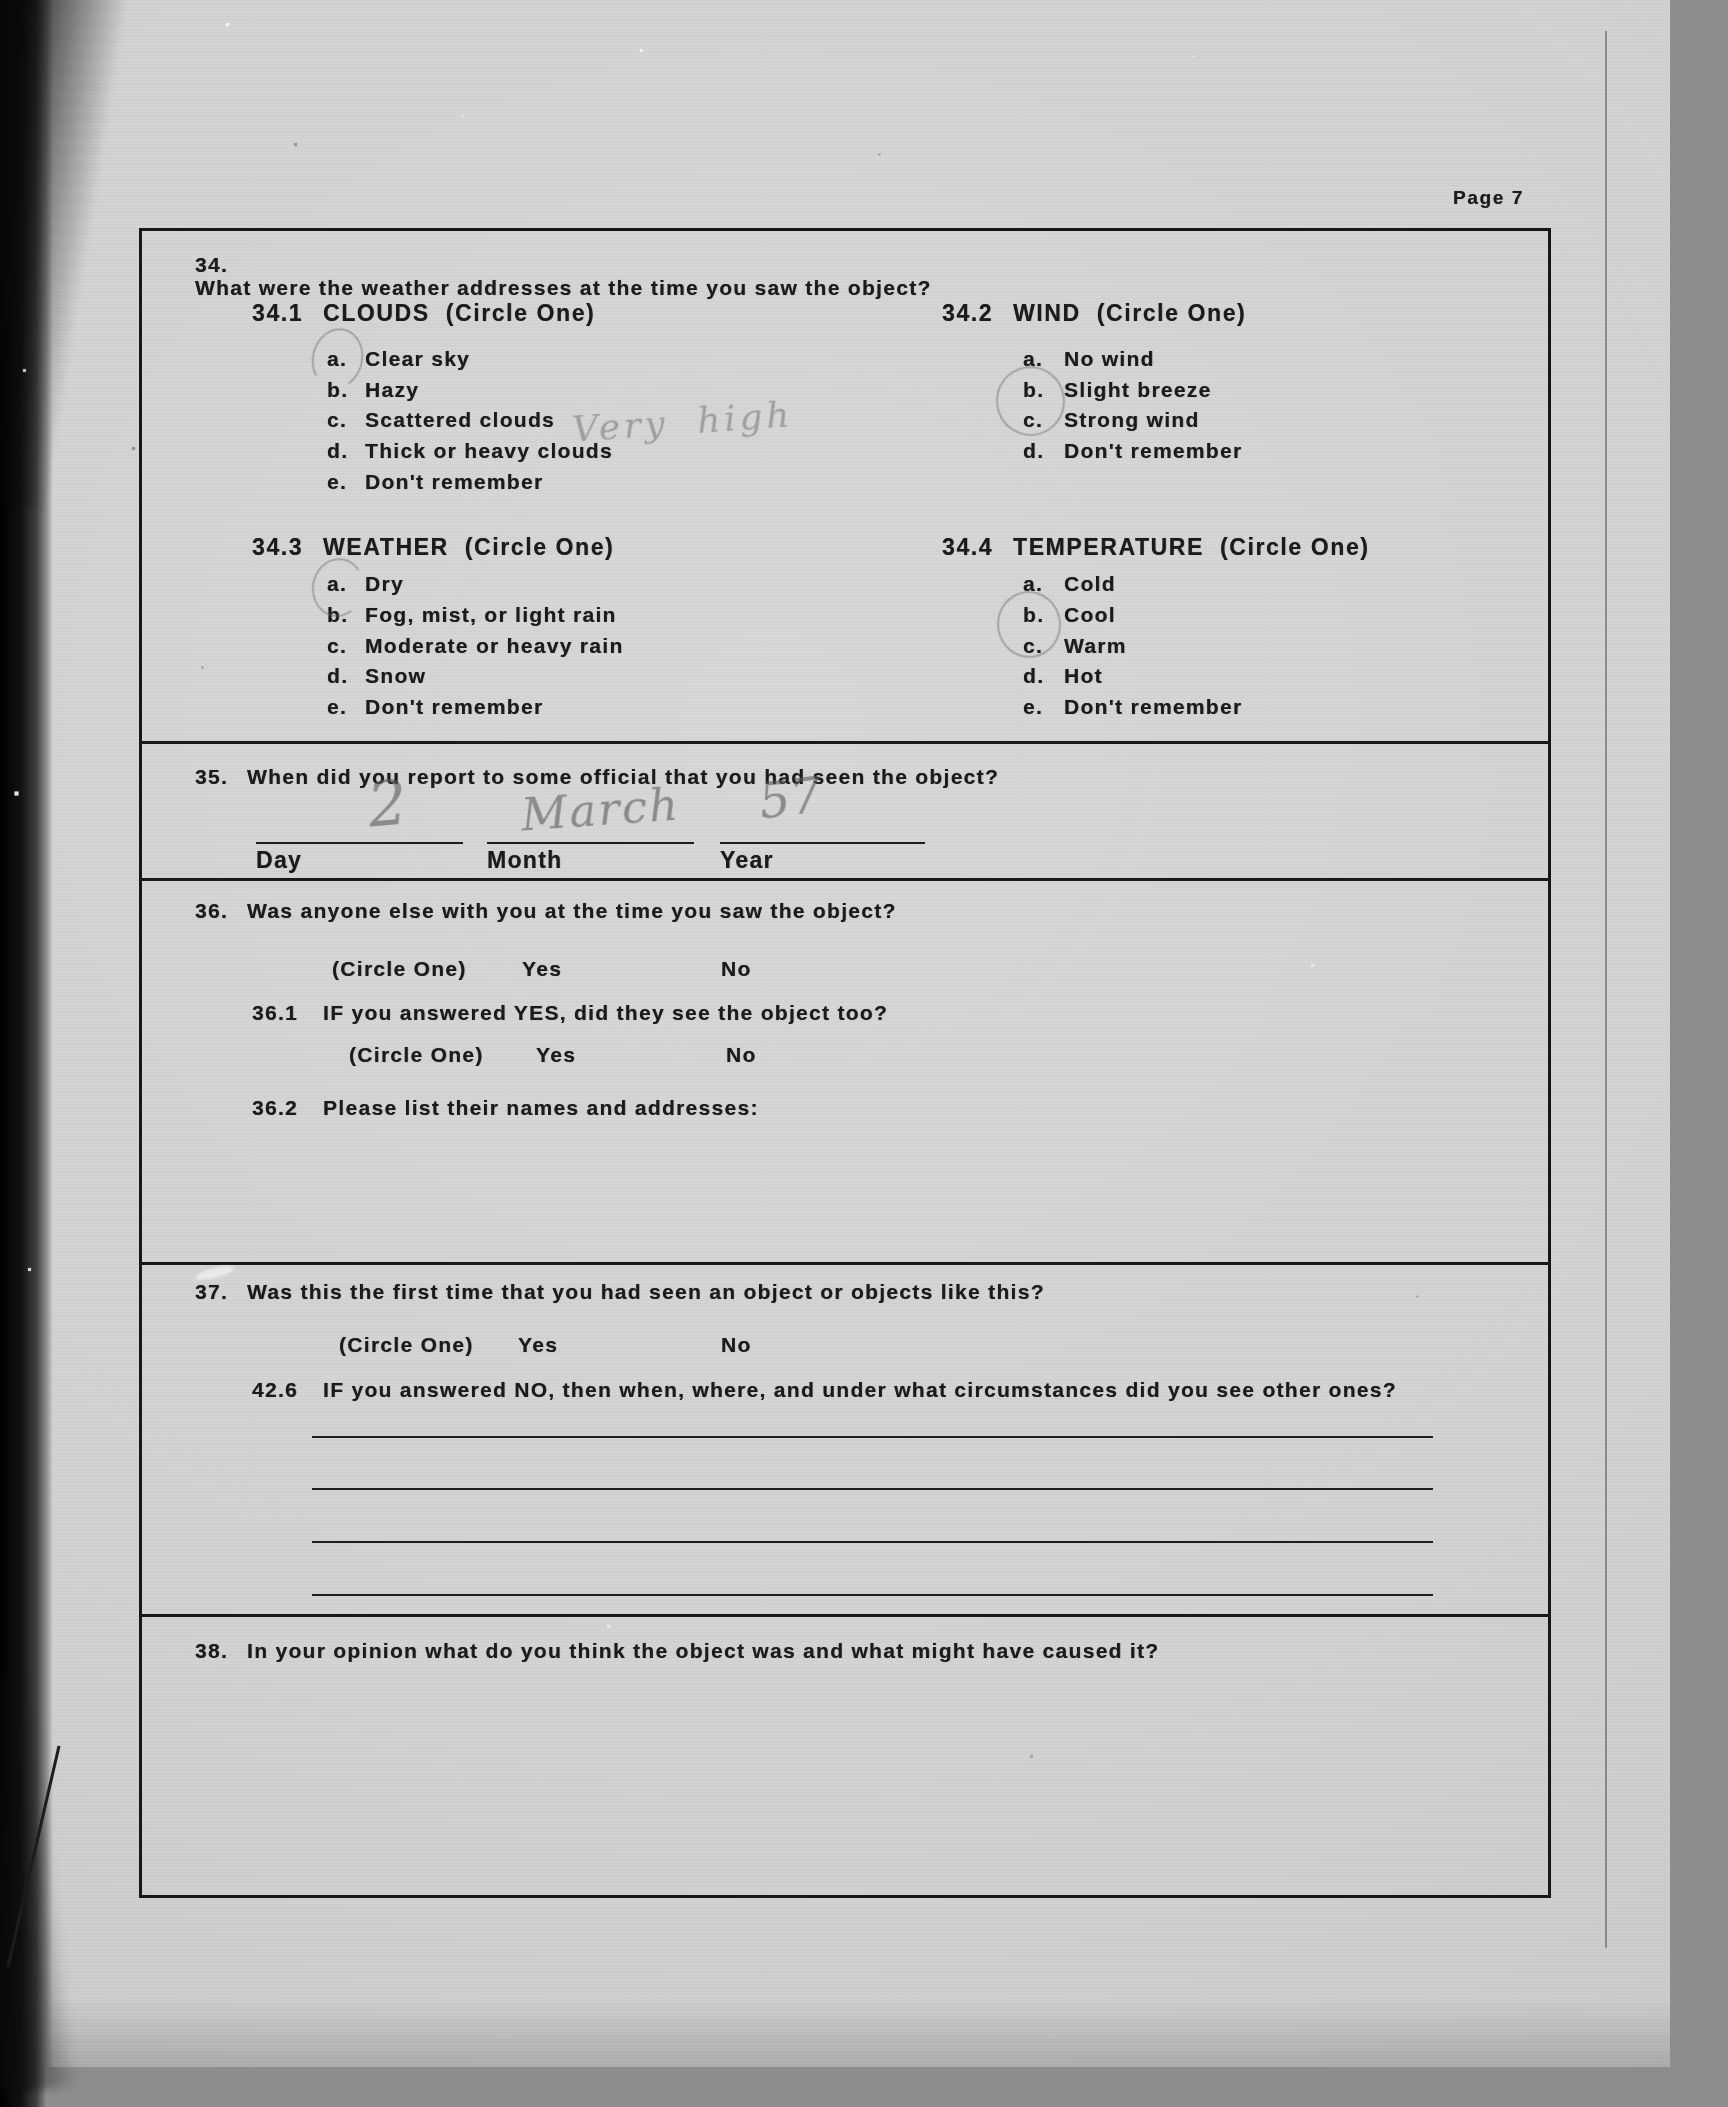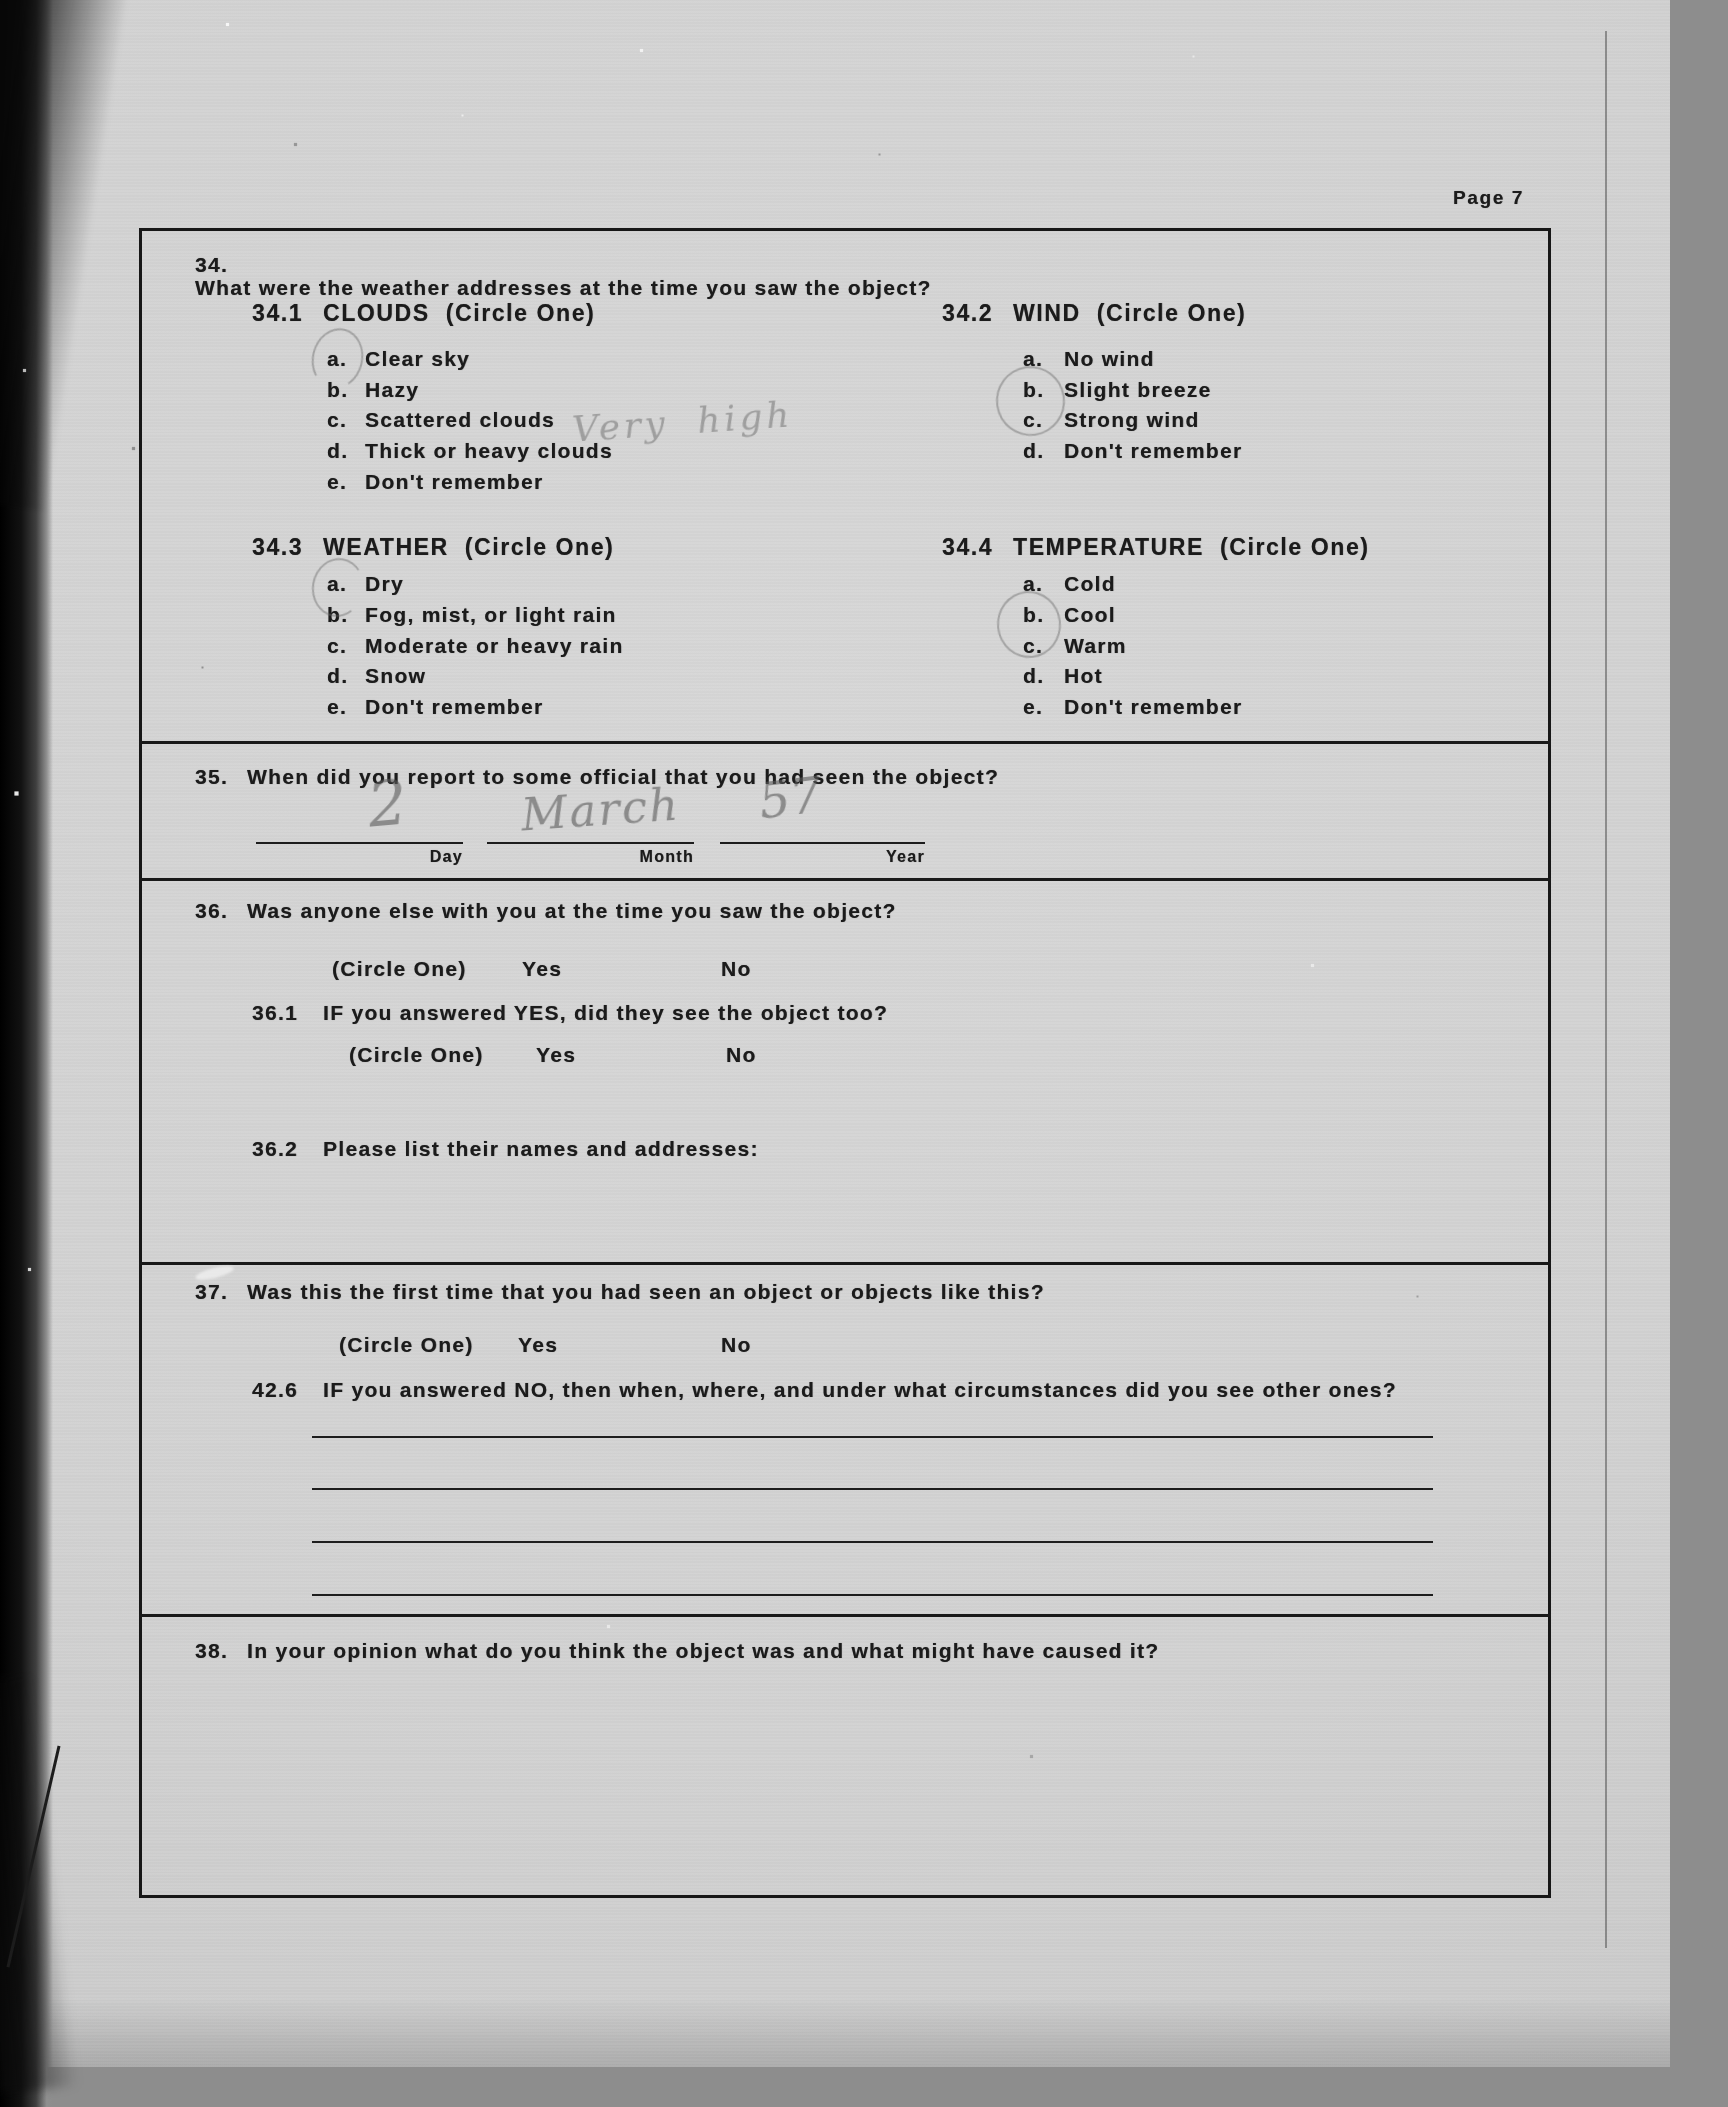--- a/index.html
+++ b/index.html
@@ -29,21 +29,21 @@
   .qnum{width:52px;flex:none;}
   .subline{position:absolute;display:flex;}
   .subnum{width:71px;flex:none;}
   .subhead .print{font-size:23px;letter-spacing:1.6px;}
   .subhead .title{margin-right:16px;}
   .opt{position:absolute;display:flex;}
   .optk{width:38px;flex:none;}
   .opt2 .optk{width:41px;}
   .page-label{font-size:19px;letter-spacing:1.6px;}
   .blank{height:2.1px;background:#1d1d1d;filter:blur(0.3px);}
-  .blank-label{text-align:right;font-size:16px;}
+  .blank-label{text-align:left;font-size:23px;}
   .wline{height:2.1px;background:#1d1d1d;filter:blur(0.3px);}
   .pencil{position:absolute;font-family:"DejaVu Serif",serif;font-style:italic;
           color:rgba(90,90,90,.6);filter:blur(0.4px);white-space:nowrap;line-height:1;}
   .hw-day{font-size:61px;transform:rotate(-5deg);}
   .hw-month{font-size:45px;transform:rotate(-4deg);letter-spacing:2.1px;}
   .hw-year{font-size:49px;transform:rotate(-7deg);}
   .hw-note{font-size:36px;transform:rotate(-4deg);letter-spacing:3.7px;word-spacing:13.8px;color:rgba(105,105,105,.5);}
   .pcircle{position:absolute;border:2.1px solid rgba(105,105,105,.45);border-radius:50%;filter:blur(0.5px);}
   .white-mark{left:195px;top:1268px;width:39px;height:9.5px;border-radius:50%;
           background:rgba(236,236,236,.9);transform:rotate(-14deg);filter:blur(1.3px);}
@@ -211,21 +211,21 @@
   <div class="abs print" style="left:721px;top:957px;">No</div>
 
   <div class="subline" style="left:252px;top:1001px;">
     <span class="print subnum">36.1</span>
     <span class="print">IF you answered YES, did they see the object too?</span>
   </div>
   <div class="abs print it" style="left:349px;top:1043px;">(Circle One)</div>
   <div class="abs print" style="left:536px;top:1043px;">Yes</div>
   <div class="abs print" style="left:726px;top:1043px;">No</div>
 
-  <div class="subline" style="left:252px;top:1137px;align-items:flex-end;">
+  <div class="subline" style="left:252px;top:1096px;align-items:flex-end;">
     <span class="print subnum">36.2</span>
     <span class="print">Please list their names and addresses:</span>
   </div>
 
   <div class="abs white-mark"></div>
   <div class="qline" style="left:195px;top:1280px;">
     <span class="print qnum">37.</span>
     <span class="print">Was this the first time that you had seen an object or objects like this?</span>
   </div>
   <div class="abs print it" style="left:339px;top:1333px;">(Circle One)</div>

